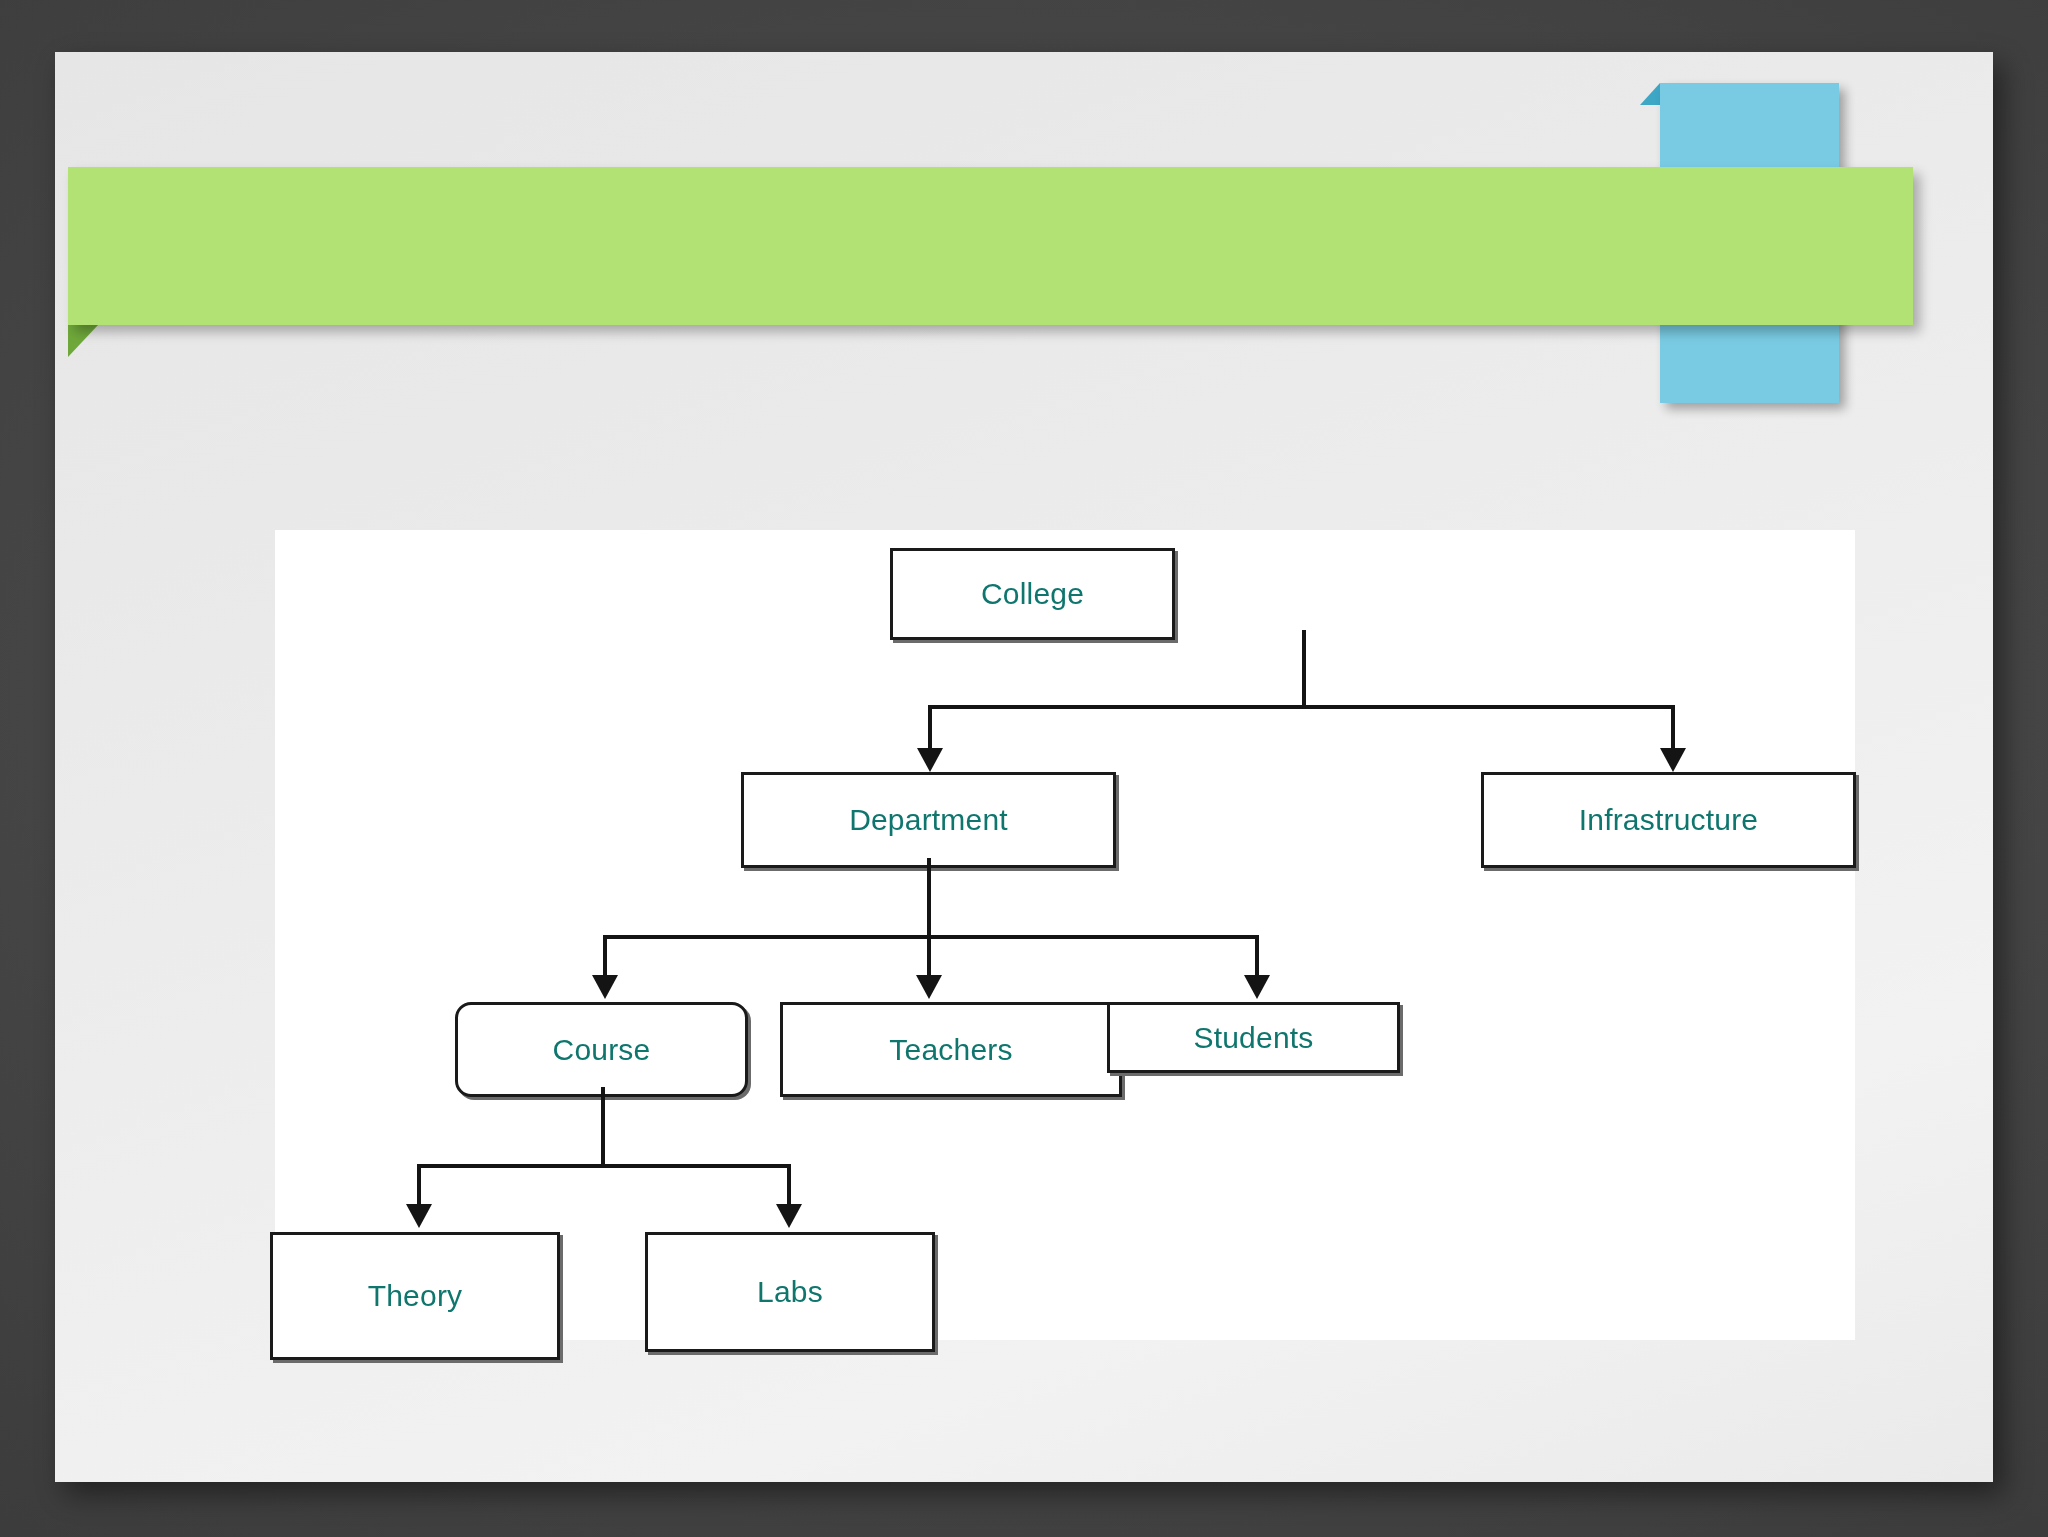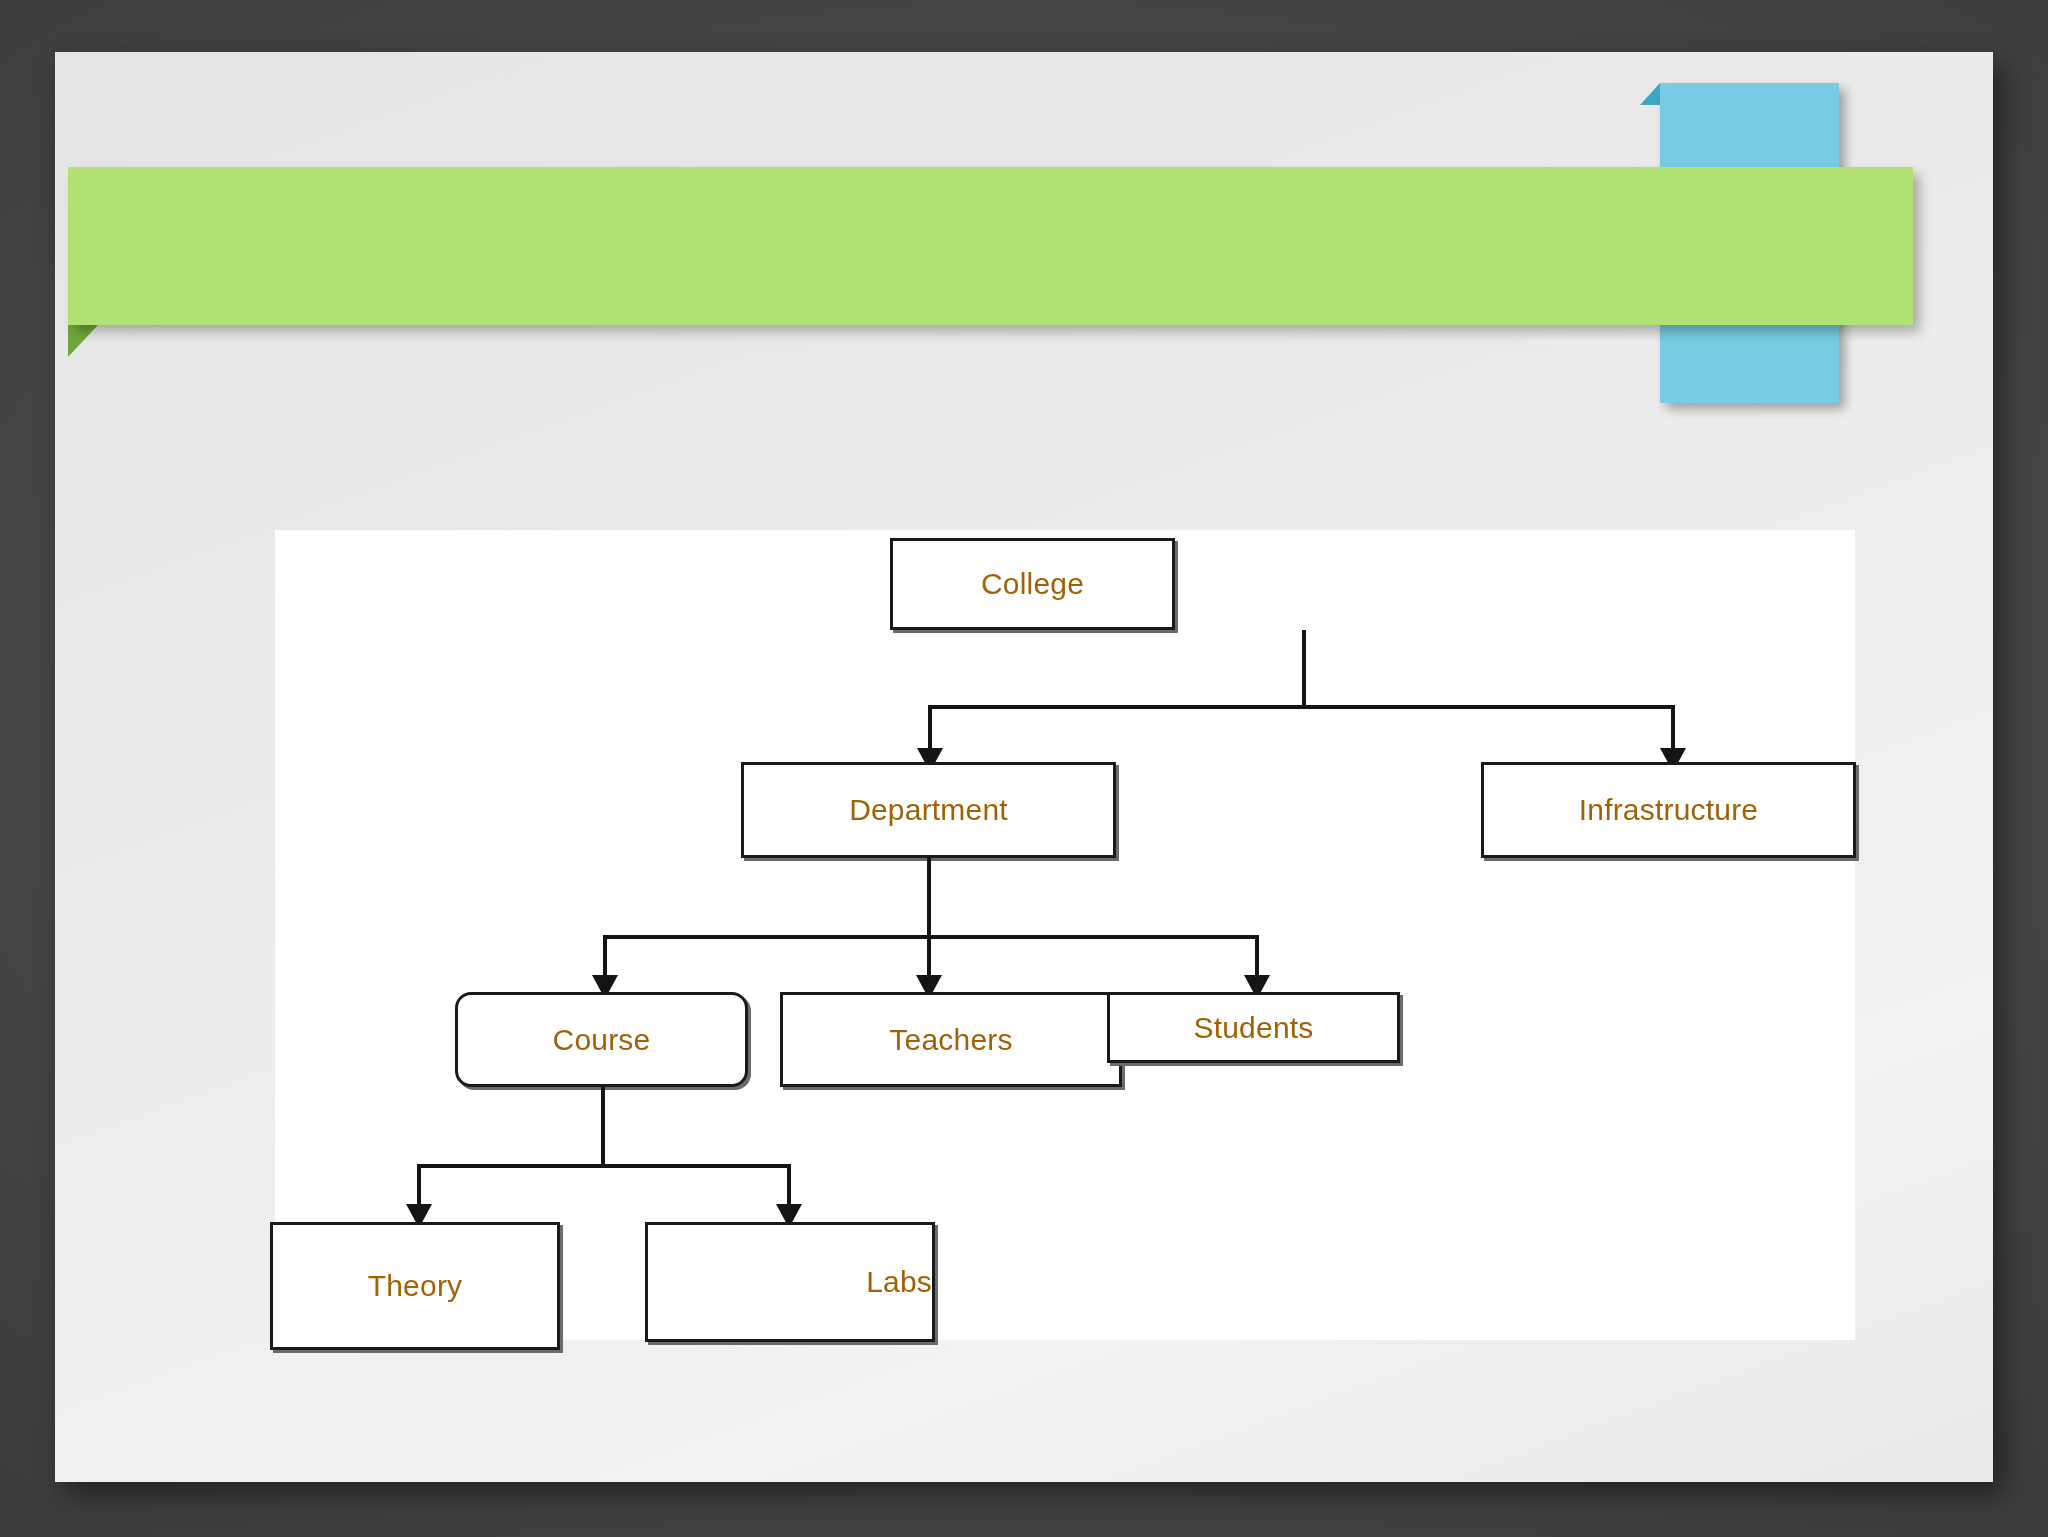--- a/index.html
+++ b/index.html
@@ -101,23 +101,24 @@
   
   .node {
     position: absolute;
     box-sizing: border-box;
     background: #ffffff;
     border: 3px solid #1a1a1a;
     box-shadow: 3px 3px 0 0 #6b6b6b;
     display: flex;
     align-items: center;
     justify-content: center;
-    color: #a16207;
+    color: #0f766e;
     font-size: 30px;
     letter-spacing: 0.2px;
+    margin-top: 10px;
   }
 
   
   .hline {
     position: absolute;
     background: #141414;
     height: 4px;
   }
   .vline {
     position: absolute;
@@ -189,20 +190,20 @@
       <div class="vline" style="left:326px; top:557px; height:79px;"></div>
       <div class="hline" style="left:142px; top:634px; width:374px;"></div>
       <div class="vline" style="left:142px; top:634px; height:42px;"></div>
       <div class="arrow" style="left:131px; top:674px;"></div>
       <div class="vline" style="left:512px; top:634px; height:42px;"></div>
       <div class="arrow" style="left:501px; top:674px;"></div>
 
       <div class="node" style="left:-5px; top:692px; width:290px; height:128px;">
         <span>Theory</span>
       </div>
-      <div class="node" style="left:370px; top:692px; width:290px; height:120px;justify-content:flex-end;">
+      <div class="node" style="left:370px; top:692px; width:290px; height:120px;">
         <span>Labs</span>
       </div>
 
     </div>
 
   </div>
 </div>
 
 </body></html>

